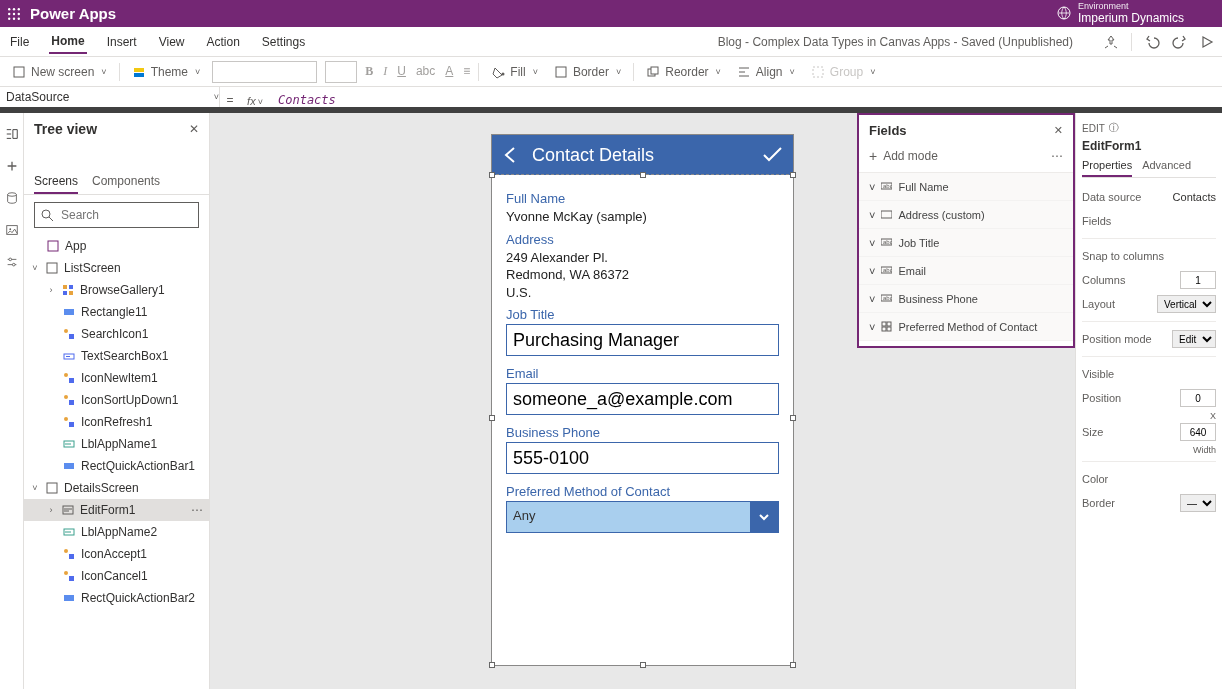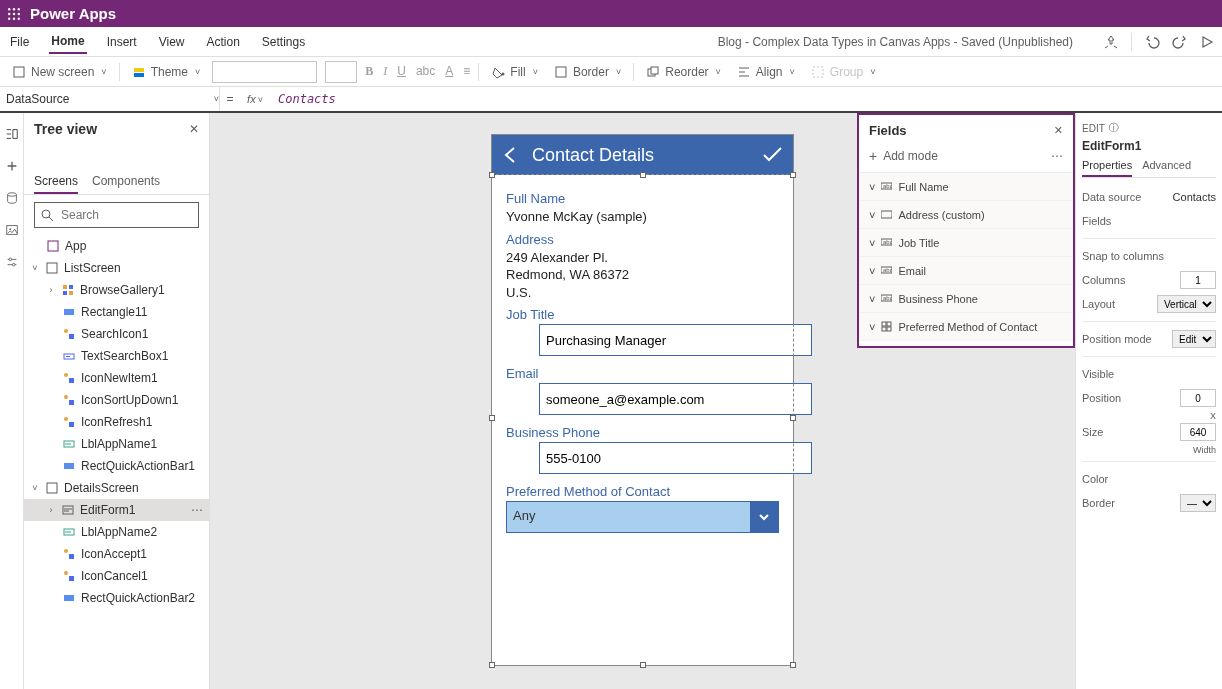--- a/index.html
+++ b/index.html
@@ -25,21 +25,21 @@
 
   
   .toolbar { height: 30px; border-bottom: 1px solid #e1dfdd; display: flex; align-items: center; padding: 0 8px; gap: 8px; }
   .tbtn { display: flex; align-items: center; gap: 5px; font-size: 12px; color: #605e5c; padding: 2px 4px; }
   .fontbox { width: 105px; height: 22px; border: 1px solid #c8c6c4; background: #fff; }
   .sizebox { width: 32px; height: 22px; border: 1px solid #c8c6c4; background: #fff; }
   .fontbtns { display: flex; gap: 10px; color: #a19f9d; }
   .caret { font-size: 9px; color: #605e5c; margin-left: 2px; }
 
   
-  .fxbar { height: 26px; border-bottom: 2px solid #404040; display: flex; align-items: center; }
+  .fxbar { height: 26px; border-bottom: 6px solid #404040; display: flex; align-items: flex-end; }
   .prop-name { width: 220px; padding-left: 6px; display:flex; align-items:center; justify-content:space-between; border-right:1px solid #e1dfdd; height:100%; }
   .eq { width: 20px; text-align: center; color:#605e5c; }
   .fx { width: 30px; font-style: italic; font-size: 11px; color:#605e5c; text-align:center; }
   .formula { flex:1; padding-left:8px; color:#742774; font-family: Consolas, monospace; font-size:12px; font-style: italic; }
 
   
   .main { display: flex; height: calc(689px - 27px - 30px - 30px - 26px); }
   .leftrail { width: 24px; border-right: 1px solid #e1dfdd; display:flex; flex-direction:column; align-items:center; gap:18px; padding-top:14px; color:#605e5c; }
   .leftrail .ic { width:14px; height:14px; }
 
@@ -64,21 +64,21 @@
 
   
   .canvas-wrap { flex:1; background:#e8e8e8; position:relative; display:flex; justify-content:center; }
   .phone { position:absolute; top:22px; width:301px; height:530px; outline:1.5px solid #8a8886; background:#fff; }
   .phone-hdr { height:40px; background:#3b66ab; color:#fff; display:flex; align-items:center; padding:0 10px; gap:12px; }
   .phone-title { font-size:18px; font-weight:500; }
   .checkmark { margin-left:auto; }
   .form { padding:10px 14px; outline: 1px dashed #888; position:absolute; top:40px; left:0; right:0; bottom:0; }
   .fl { font-size:13px; color:#3b66ab; margin-top:6px; margin-bottom:2px; }
   .fv { font-size:13px; color:#222; margin-bottom:4px; line-height:1.35; }
-  .tinput { width:100%; height:32px; border:1px solid #3b66ab; padding:0 6px; font-size:13px; margin-bottom:4px;margin-left:33px; }
+  .tinput { width:100%; height:32px; border:1px solid #3b66ab; padding:0 6px; font-size:18px; margin-bottom:4px; }
   .ddown { width:100%; height:32px; border:1px solid #3b66ab; display:flex; }
   .ddown .dval { flex:1; padding:6px; font-size:13px; background:#a9cfee; }
   .ddown .dbtn { width:28px; background:#3b66ab; display:flex; align-items:center; justify-content:center; }
   .handle { position:absolute; width:6px; height:6px; background:#fff; border:1px solid #666; }
 
   
   .fields-panel { position:absolute; top:0; right:0; width:218px; height:235px; background:#fff; border:2px solid #742774; }
   .fp-hdr { display:flex; align-items:center; justify-content:space-between; padding:8px 10px 4px; }
   .fp-hdr h4 { font-size:13px; font-weight:600; }
   .fp-add { display:flex; align-items:center; justify-content:space-between; padding:6px 10px 8px; color:#605e5c; border-bottom:1px solid #edebe9; }
@@ -114,20 +114,27 @@
           <circle cx="5" cy="5" r="1"></circle>
           <circle cx="9" cy="5" r="1"></circle>
           <circle cx="1" cy="9" r="1"></circle>
           <circle cx="5" cy="9" r="1"></circle>
           <circle cx="9" cy="9" r="1"></circle>
         </g>
       </svg>
   </span>
   <span class="topbar-title">Power Apps</span>
   <span class="top-spacer"></span>
+  <div class="env">
+    <svg width="16" height="16" viewBox="0 0 16 16">
+        <circle cx="8" cy="8" r="6" fill="none" stroke="#fff" stroke-width="1"></circle>
+        <path d="M3 8h10 M8 2c3 3 3 9 0 12 M8 2c-3 3-3 9 0 12" stroke="#fff" fill="none" stroke-width="0.8"></path>
+      </svg>
+    <span class="env-text"><small>Environment</small><b>Imperium Dynamics</b></span>
+  </div>
 </div>
 
 <div class="menubar">
   <span class="m">File</span>
   <span class="m home">Home</span>
   <span class="m">Insert</span>
   <span class="m">View</span>
   <span class="m">Action</span>
   <span class="m">Settings</span>
   <span class="status">Blog - Complex Data Types in Canvas Apps - Saved (Unpublished)</span>

